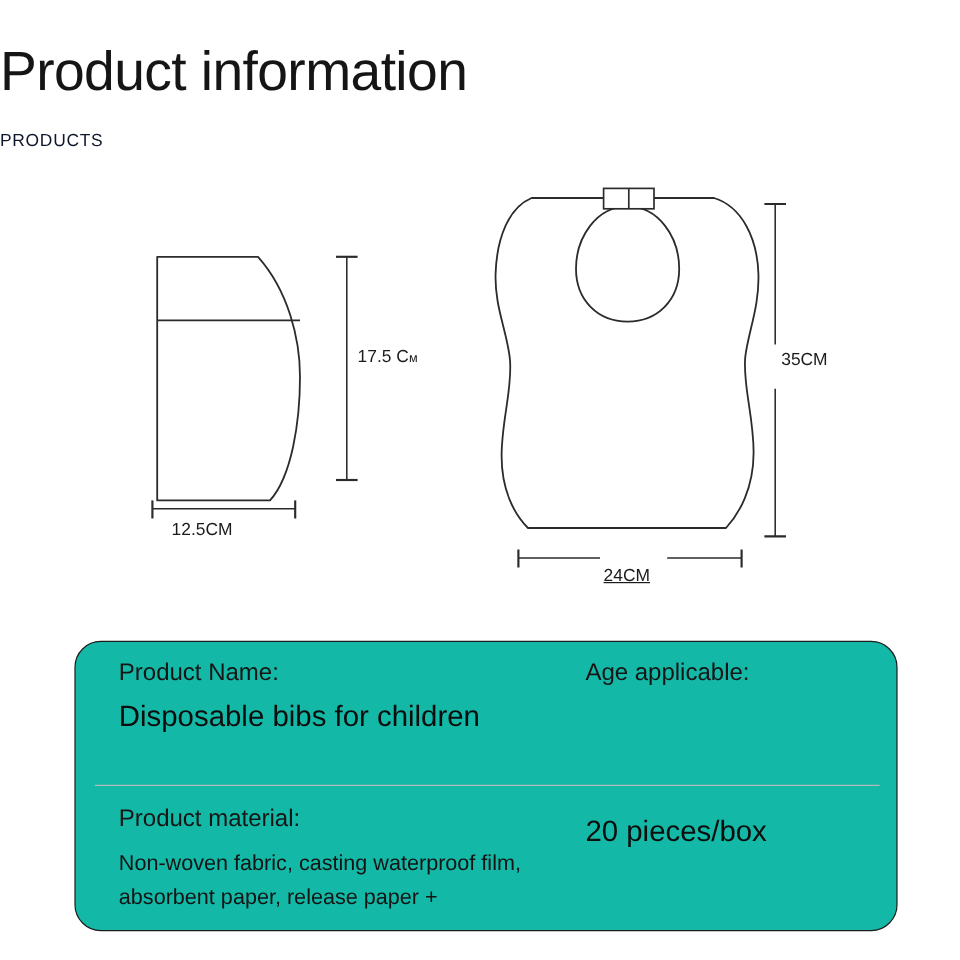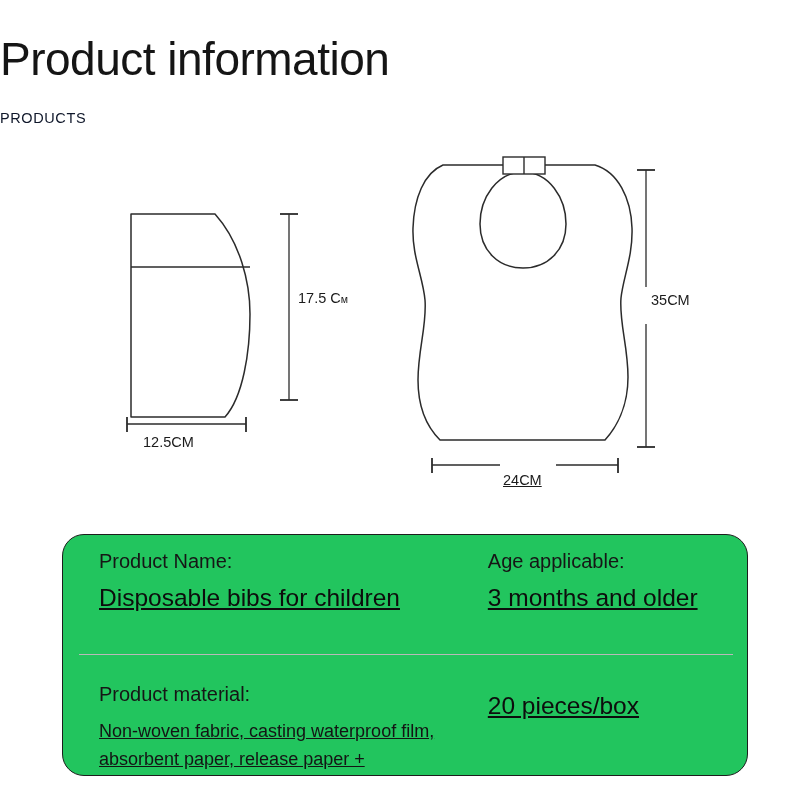--- a/index.html
+++ b/index.html
@@ -71,50 +71,49 @@
   
   .info-card {
     position: absolute;
     left: 62px;
     top: 534px;
     width: 686px;
     height: 242px;
     box-sizing: border-box;
     border: 1.4px solid #1d1d1d;
     border-radius: 22px;
-    background: #22c55e;
+    background: #14b8a6;
   }
   .card-row {
     position: absolute;
     left: 0;
     width: 100%;
     display: flex;
   }
   .card-row.row-top { top: 14px; height: 104px; }
-  .card-row.row-bottom { top: 147px; height: 100px; justify-content: flex-end; }
+  .card-row.row-bottom { top: 135px; height: 100px; justify-content: flex-end; }
 
   .card-col { position: relative; box-sizing: border-box; }
   .card-col.col-left  { width: 416px; padding-left: 36px; }
   .card-col.col-right { width: 270px; padding-left: 10px; }
 
   .field-label {
     font-size: 20px;
     font-weight: 400;
     color: #161616;
     line-height: 1.25;
     white-space: nowrap;
   }
   .field-value {
     margin-top: 9px;
     font-size: 24.5px;
     font-weight: 400;
     color: #0d0d0d;
     line-height: 1.2;
     white-space: nowrap;
-    text-decoration: underline;
   }
   .field-value.small {
     margin-top: 11px;
     font-size: 18px;
     line-height: 1.55;
     white-space: normal;
     max-width: 372px;
     color: #141414;
   }
 
@@ -213,21 +212,20 @@
 
 <div class="info-card">
 
   <div class="card-row row-top">
     <div class="card-col col-left">
       <div class="field-label">Product Name:</div>
       <div class="field-value">Disposable bibs for children</div>
     </div>
     <div class="card-col col-right">
       <div class="field-label">Age applicable:</div>
-      <div class="field-value">3 months and older</div>
     </div>
   </div>
 
   <div class="card-divider"></div>
 
   <div class="card-row row-bottom">
     <div class="card-col col-left">
       <div class="field-label">Product material:</div>
       <div class="field-value small">Non-woven fabric, casting waterproof film, absorbent paper, release paper +</div>
     </div>

